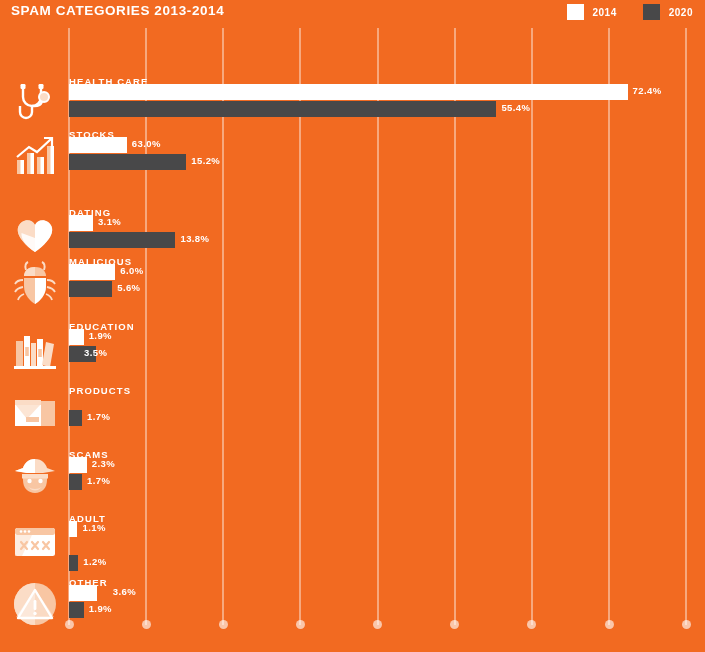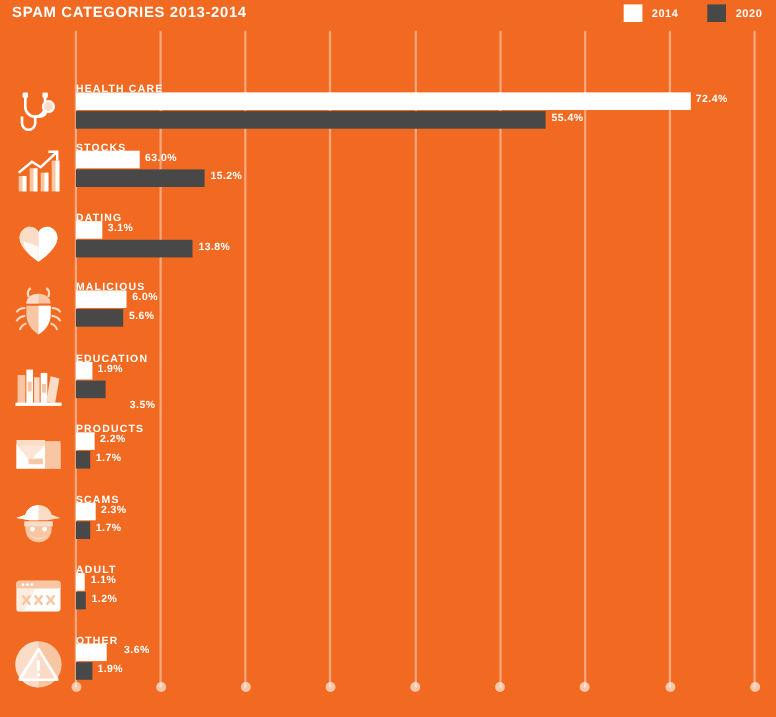--- a/index.html
+++ b/index.html
@@ -144,21 +144,21 @@
       <div class="cat-label">STOCKS</div>
       <div class="bar-row" style="top: 8px; width: 636px;">
         <div class="bar bar-2014" style="width: 57.8625px;"></div>
         <span class="bar-value" style="left: 62.8625px;">63.0%</span>
       </div>
       <div class="bar-row" style="top: 25px; width: 636px;">
         <div class="bar bar-2013" style="width: 117.268px;"></div>
         <span class="bar-value" style="left: 122.268px;">15.2%</span>
       </div>
     </div>
-    <div class="cat-group" style="top: 193px; height: 58px;">
+    <div class="cat-group" style="top: 207px; height: 58px;">
       <div class="cat-icon" style="top: 2px;">
         <svg viewBox="0 0 50 50">
       <path d="M25 43 C5 29 5 18 12 13 c5-3.6 11-1.6 13 3 2-4.6 8-6.6 13-3 7 5 7 16-13 30 z" fill="#F8C6A3"></path>
       <path d="M25 16 v27 C5 29 5 18 12 13 c5-3.6 11-1.6 13 3 z" fill="#FBDCC6"></path>
       <path d="M25 16 c2-4.6 8-6.6 13-3 7 5 7 16-13 30 z" fill="#FFFFFF"></path>
       <path d="M25 43 C15 36 11 30 11.5 24 L25 29 z" fill="#FFFFFF" opacity="0.85"></path>
     </svg>
       </div>
       <div class="cat-label">DATING</div>
       <div class="bar-row" style="top: 8px; width: 636px;">
@@ -212,39 +212,35 @@
       <rect x="4" y="43" width="42" height="3" fill="#FFFFFF"></rect>
     </svg>
       </div>
       <div class="cat-label">EDUCATION</div>
       <div class="bar-row" style="top: 8px; width: 636px;">
         <div class="bar bar-2014" style="width: 14.6585px;"></div>
         <span class="bar-value" style="left: 19.6585px;">1.9%</span>
       </div>
       <div class="bar-row" style="top: 25px; width: 636px;">
         <div class="bar bar-2013" style="width: 27.0025px;"></div>
-        <span class="bar-value" style="left: 49px; margin-top: 16px;">3.5%</span>
+        <span class="bar-value" style="left: 15px;">3.5%</span>
       </div>
     </div>
     <div class="cat-group" style="top: 385px; height: 58px;">
       <div class="cat-icon" style="top: 2px;">
         <svg viewBox="0 0 50 50">
       <rect x="5" y="17" width="40" height="22" fill="#FBDCC6"></rect>
       <rect x="5" y="17" width="26" height="22" fill="#FFFFFF"></rect>
       <path d="M5 17 L31 17 L17 32 z" fill="#FBDCC6" opacity="0.75"></path>
       <rect x="31" y="14" width="14" height="25" fill="#F8C6A3"></rect>
       <rect x="16" y="30" width="13" height="5" fill="#F8C6A3"></rect>
       <rect x="5" y="13" width="26" height="5" fill="#FBDCC6"></rect>
     </svg>
       </div>
       <div class="cat-label">PRODUCTS</div>
-      <div class="bar-row" style="top: 8px; width: 636px;">
-        <div class="bar bar-2014" style="width: 16.973px;"></div>
-        <span class="bar-value" style="left: 21.973px;">2.2%</span>
-      </div>
       <div class="bar-row" style="top: 25px; width: 636px;">
         <div class="bar bar-2013" style="width: 13.1155px;"></div>
         <span class="bar-value" style="left: 18.1155px;">1.7%</span>
       </div>
     </div>
     <div class="cat-group" style="top: 449px; height: 58px;">
       <div class="cat-icon" style="top: 2px;">
         <svg viewBox="0 0 50 50">
       <path d="M25 8 c7 0 11 5 12 9 l8 3 -12 2 H17 L5 20 l8-3 c1-4 5-9 12-9 z" fill="#FBDCC6"></path>
       <path d="M25 8 c-7 0-11 5-12 9 l-8 3 12 2 h8 z" fill="#FFFFFF"></path>
@@ -279,21 +275,21 @@
         <path d="M22 27 l6 7 M28 27 l-6 7"></path>
         <path d="M33 27 l6 7 M39 27 l-6 7"></path>
       </g>
     </svg>
       </div>
       <div class="cat-label">ADULT</div>
       <div class="bar-row" style="top: 8px; width: 636px;">
         <div class="bar bar-2014" style="width: 8.4865px;"></div>
         <span class="bar-value" style="left: 13.4865px;">1.1%</span>
       </div>
-      <div class="bar-row" style="top: 25px; width: 636px;">
+      <div class="bar-row" style="top: 42px; width: 636px;">
         <div class="bar bar-2013" style="width: 9.258px;"></div>
         <span class="bar-value" style="left: 14.258px;">1.2%</span>
       </div>
     </div>
     <div class="cat-group" style="top: 577px; height: 58px;">
       <div class="cat-icon" style="top: 2px;">
         <svg viewBox="0 0 50 50">
       <circle cx="25" cy="25" r="21" fill="#F8C6A3"></circle>
       <path d="M25 4 a21 21 0 0 0 0 42 z" fill="#FBDCC6"></path>
       <path d="M25 10 L44 38 H6 z" fill="#FFFFFF" opacity="0.35"></path>

